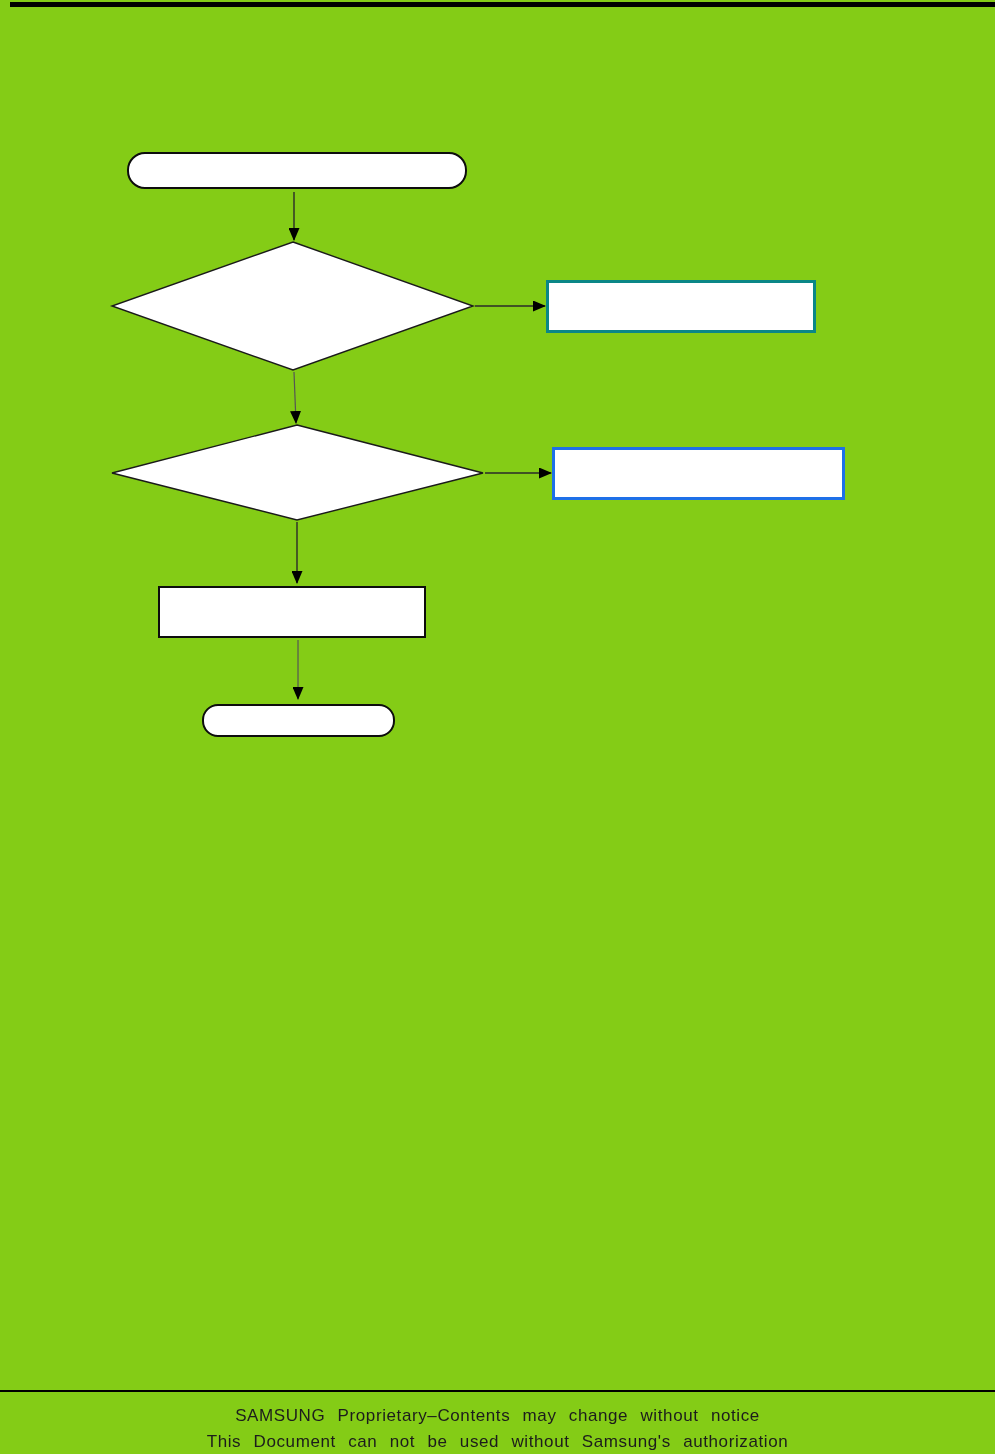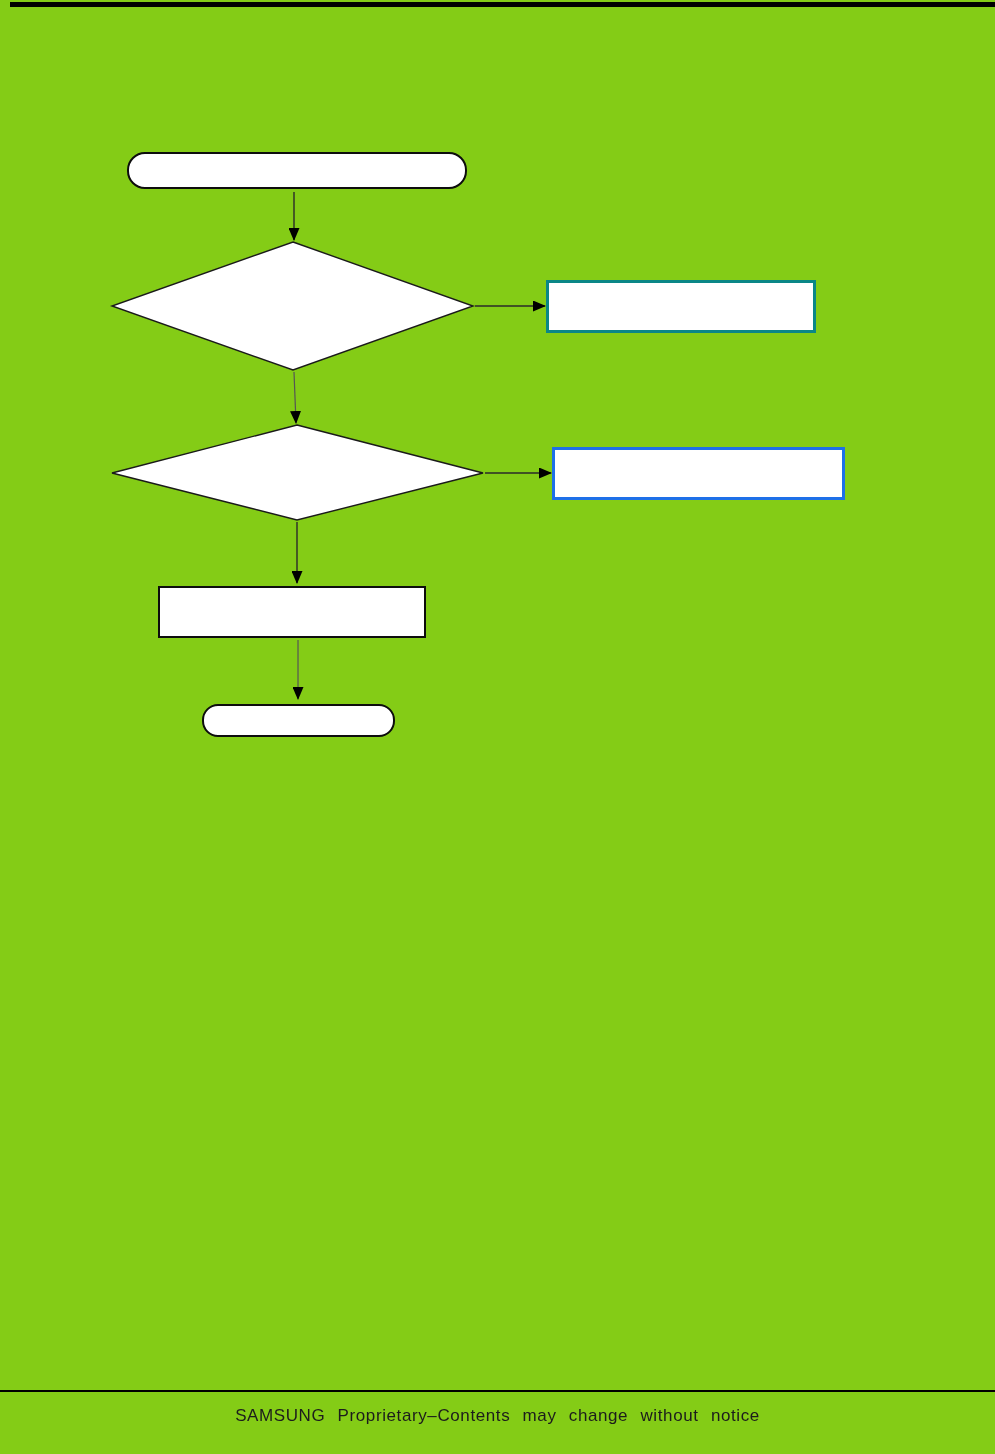--- a/index.html
+++ b/index.html
@@ -111,14 +111,15 @@
     <div class="shape result-box-blue"></div>
 
     <div class="shape process-box"></div>
 
     <div class="shape terminator-end"></div>
 
   </div>
 
   <div class="footer-rule"></div>
   <div class="footer-line footer-line-1">SAMSUNG Proprietary–Contents may change without notice</div>
+  <div class="footer-line footer-line-2">This Document can not be used without Samsung's authorization</div>
 
 </div>
 
 </body></html>

